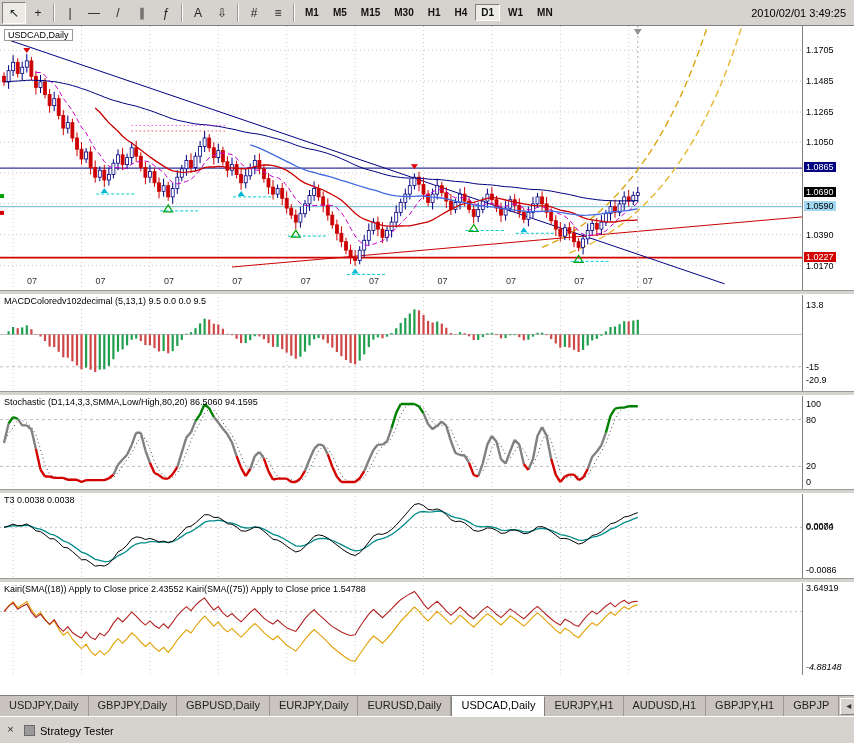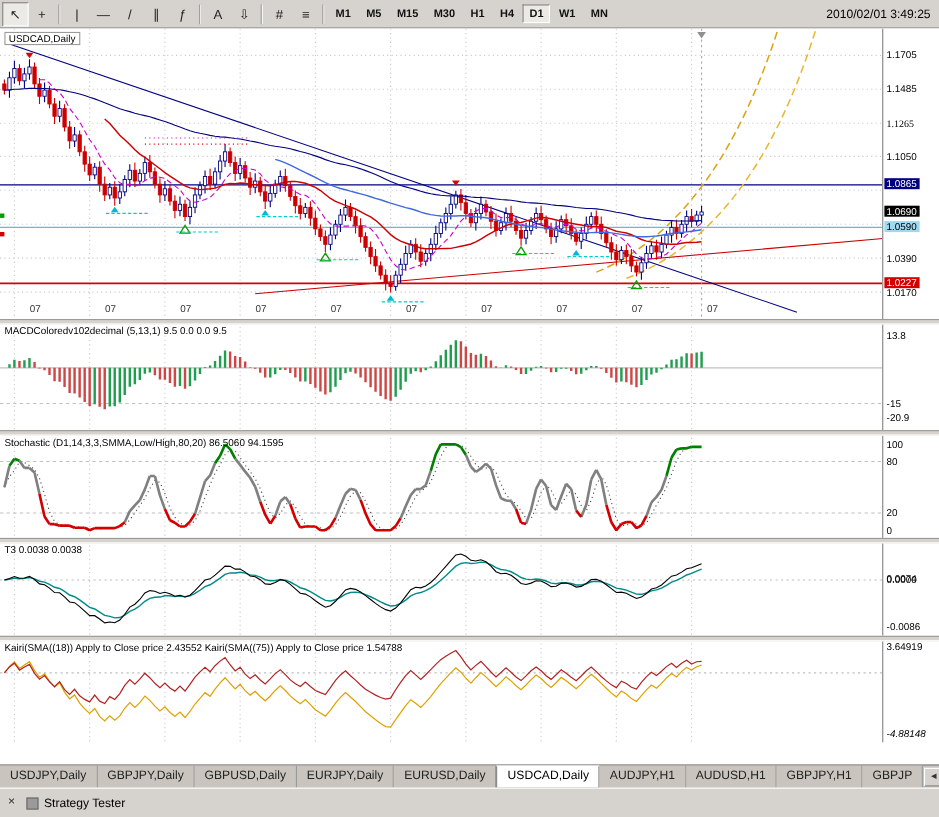--- a/index.html
+++ b/index.html
@@ -430,21 +430,21 @@
           <text x="369.1" y="258" class="t07">07</text>
           <text x="437.5" y="258" class="t07">07</text>
           <text x="505.9" y="258" class="t07">07</text>
           <text x="574.3" y="258" class="t07">07</text>
           <text x="642.7" y="258" class="t07">07</text>
         </svg>
       <span class="chart-label boxed">USDCAD,Daily</span>
       <div class="axis" id="axis-main">
           <span style="top: 19.3333px;">1.1705</span>
           <span style="top: 50.1839px;">1.1485</span>
-          <span style="top: 81.0345px; font-family: Liberation Serif, serif;">1.1265</span>
+          <span style="top: 81.0345px;">1.1265</span>
           <span style="top: 111.184px;">1.1050</span>
           <span style="top: 203.736px;">1.0390</span>
           <span style="top: 234.586px;">1.0170</span>
           <span class="mk" style="top: 136.126px; background: rgb(0, 0, 128); color: rgb(255, 255, 255);">1.0865</span>
           <span class="mk" style="top: 160.667px; background: rgb(0, 0, 0); color: rgb(255, 255, 255);">1.0690</span>
           <span class="mk" style="top: 174.69px; background: rgb(159, 216, 239); color: rgb(0, 0, 0); text-align: right;">1.0590</span>
           <span class="mk" style="top: 225.593px; background: rgb(212, 0, 0); color: rgb(255, 255, 255);">1.0227</span>
         </div>
     </div>
     <div class="vsep" style="top:264px"></div>
@@ -693,21 +693,21 @@
   </div>
 
   <div id="tabs-bar">
     <div id="tabs">
         <div class="tab">USDJPY,Daily</div>
         <div class="tab">GBPJPY,Daily</div>
         <div class="tab">GBPUSD,Daily</div>
         <div class="tab">EURJPY,Daily</div>
         <div class="tab">EURUSD,Daily</div>
         <div class="tab active">USDCAD,Daily</div>
-        <div class="tab">AUDJPY,H1</div>
+        <div class="tab">EURJPY,H1</div>
         <div class="tab">AUDUSD,H1</div>
         <div class="tab">GBPJPY,H1</div>
         <div class="tab">GBPJP</div>
       </div>
     <div class="tab-scrolls">
       <div class="scrollbtn">◂</div>
 
     </div>
   </div>
 

